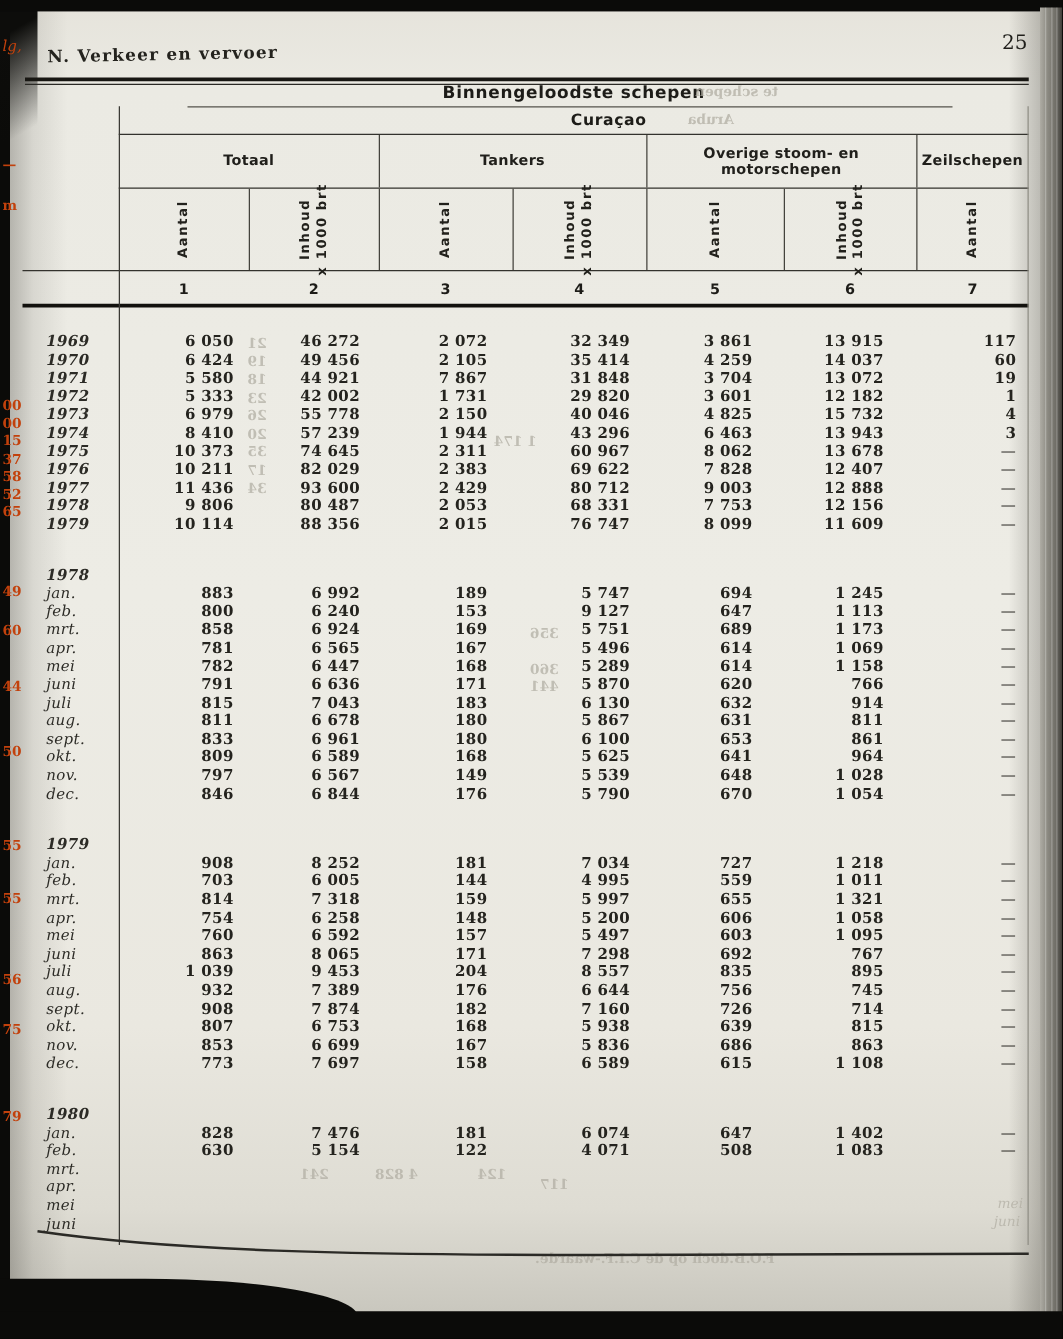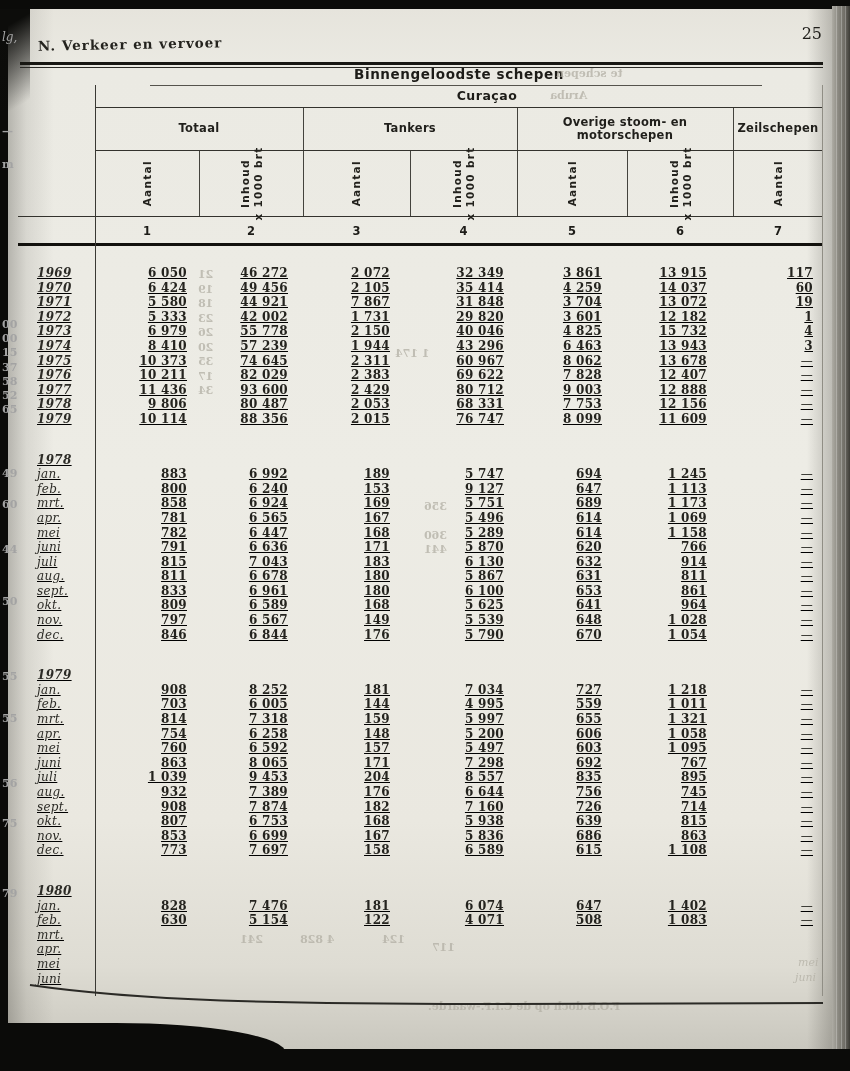--- a/index.html
+++ b/index.html
@@ -30,30 +30,30 @@
          font-weight:bold;font-size:11.5px;line-height:13.5px;letter-spacing:.3px;}
   .rcell{position:absolute;top:151px;height:65px;display:flex;align-items:center;justify-content:center;}
   .rcell span{transform:rotate(-90deg);white-space:pre-line;text-align:center;color:#22211c;
          font-family:"DejaVu Sans","Liberation Sans",sans-serif;font-weight:bold;font-size:10.5px;
          line-height:12.5px;letter-spacing:1.3px;}
   .ncell{position:absolute;top:221px;height:20px;display:flex;align-items:center;justify-content:center;
          color:#1d1c18;font-family:"DejaVu Sans","Liberation Sans",sans-serif;font-weight:bold;font-size:11.5px;}
   .sec-title{position:absolute;left:38px;top:36px;font-size:13.5px;font-weight:bold;color:#24231e;
          letter-spacing:1px;transform:rotate(-1.1deg);}
   .pageno{position:absolute;left:780px;top:24px;width:42px;text-align:right;font-size:16px;color:#1f1e1a;}
-  .rows{position:absolute;left:18px;top:266px;width:805px;text-decoration:underline;}
+  .rows{position:absolute;left:18px;top:266px;width:805px;}
   .drow{display:grid;grid-template-columns:77px 104px 104px 107px 107px 110px 106px 90px;height:14.6px;}
   .drow div{font-size:12px;font-weight:bold;color:#24231e;text-align:right;line-height:14.6px;letter-spacing:.3px;}
   .drow .lab{font-weight:normal;font-style:italic;text-align:left;padding-left:19px;color:#2c2b26;font-size:12px;}
   .drow .c1{padding-right:12px;} .drow .c2{padding-right:15px;} .drow .c3{padding-right:20px;}
   .drow .c4{padding-right:13px;} .drow .c5{padding-right:25px;} .drow .c6{padding-right:26px;}
   .drow .c7{padding-right:10px;}
   .drow .dash{font-weight:normal;}
   .seclab{margin-top:26px;}
-  .art{position:absolute;font-size:11px;font-weight:bold;color:#a3a3a3;white-space:nowrap;}
+  .art{position:absolute;font-size:11px;font-weight:bold;color:#c2410c;white-space:nowrap;}
   .ghost{color:#b2afa4;opacity:.75;}
   .mir{transform:scaleX(-1);}
   svg.bcurve{position:absolute;left:20px;top:975px;}
 </style>
 </head>
 <body>
 
 <div class="stage">
   <div class="paper"></div>
   <div class="corner-tl"></div>

